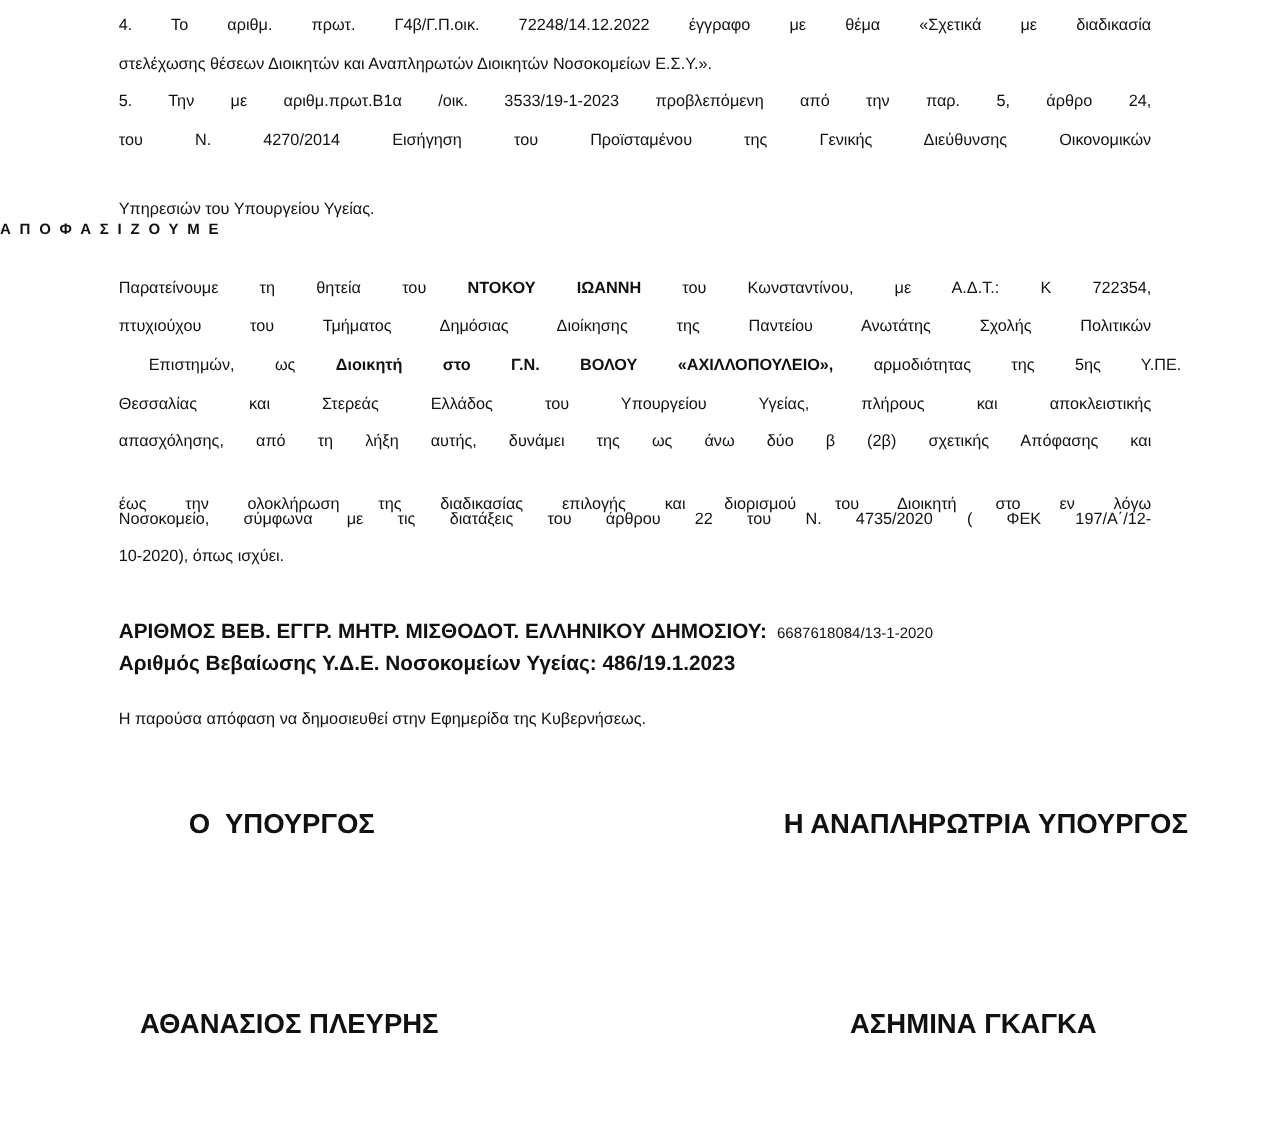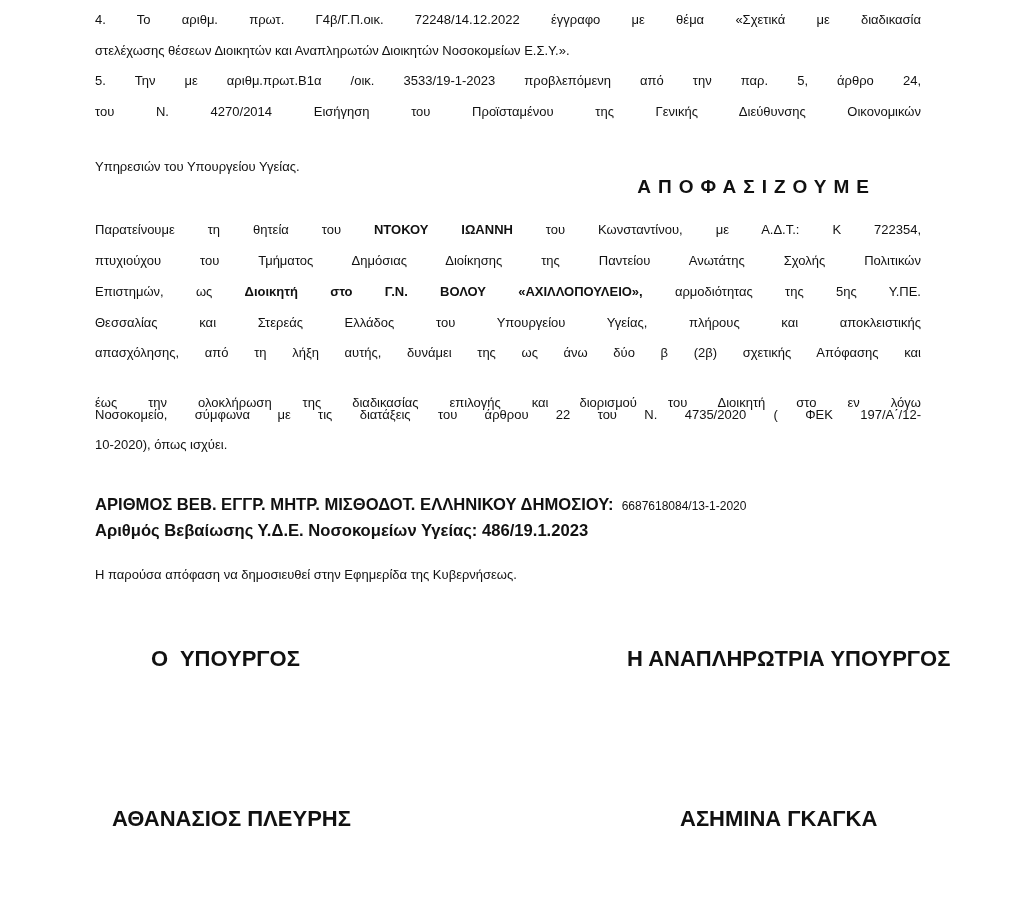--- a/index.html
+++ b/index.html
@@ -25,23 +25,23 @@
   }
   .just {
     text-align: justify;
     text-align-last: justify;
   }
   .b { font-weight: bold; }
   .heading {
     position: absolute;
     left: 0;
     width: 876px;
-    text-align: right;
+    text-align: left;
     font-weight: bold;
-    font-size: 19px;
+    font-size: 12px;
     letter-spacing: 7px;
   }
   .cert {
     position: absolute;
     left: 95px;
     font-size: 16.6px;
     line-height: 22px;
     white-space: nowrap;
   }
   .cert .num {
@@ -69,21 +69,21 @@
   <div class="line just" style="top:70px;">5. Την με αριθμ.πρωτ.Β1α /οικ.  3533/19-1-2023 προβλεπόμενη από την παρ. 5, άρθρο 24,</div>
   <div class="line just" style="top:101px;">του Ν. 4270/2014 Εισήγηση του Προϊσταμένου της Γενικής Διεύθυνσης Οικονομικών</div>
   <div class="line" style="top:132px;margin-top:24px;">Υπηρεσιών του Υπουργείου Υγείας.</div>
 
   <div class="heading" style="top:176px;">ΑΠΟΦΑΣΙΖΟΥΜΕ</div>
 
   <div class="line just" style="top:219px;">
     <span>Παρατείνουμε τη θητεία του </span><span class="b">ΝΤΟΚΟΥ ΙΩΑΝΝΗ</span><span> του Κωνσταντίνου, με Α.Δ.Τ.: Κ 722354,</span>
   </div>
   <div class="line just" style="top:250px;">πτυχιούχου του Τμήματος Δημόσιας Διοίκησης της Παντείου Ανωτάτης Σχολής Πολιτικών</div>
-  <div class="line just" style="top:281px;">
+  <div class="line just" style="top:281px;margin-left:24px;">
     <span>Επιστημών, ως </span><span class="b">Διοικητή στο Γ.Ν. ΒΟΛΟΥ «ΑΧΙΛΛΟΠΟΥΛΕΙΟ»,</span><span> αρμοδιότητας της 5ης Υ.ΠΕ.</span>
   </div>
   <div class="line just" style="top:312px;">Θεσσαλίας και Στερεάς Ελλάδος του Υπουργείου Υγείας, πλήρους και αποκλειστικής</div>
   <div class="line just" style="top:342px;">απασχόλησης, από τη λήξη αυτής, δυνάμει της ως άνω δύο β (2β) σχετικής Απόφασης και</div>
   <div class="line just" style="top:392px;">έως την ολοκλήρωση της διαδικασίας επιλογής και διορισμού του Διοικητή στο εν λόγω</div>
   <div class="line just" style="top:404px;">Νοσοκομείο, σύμφωνα με τις διατάξεις του άρθρου 22 του Ν. 4735/2020 ( ΦΕΚ 197/Α΄/12-</div>
   <div class="line" style="top:434px;">10-2020), όπως ισχύει.</div>
 
   <div class="cert" style="top:494px;">
     <span class="b">ΑΡΙΘΜΟΣ ΒΕΒ. ΕΓΓΡ. ΜΗΤΡ. ΜΙΣΘΟΔΟΤ. ΕΛΛΗΝΙΚΟΥ ΔΗΜΟΣΙΟΥ:</span><span class="num">6687618084/13-1-2020</span>

